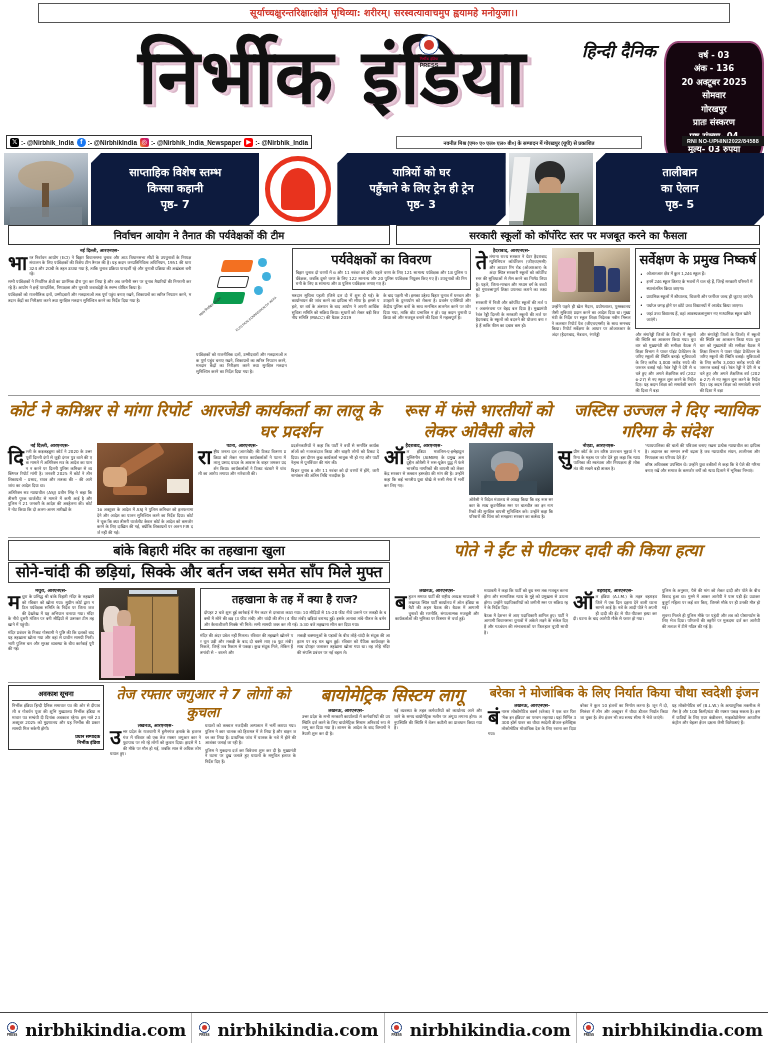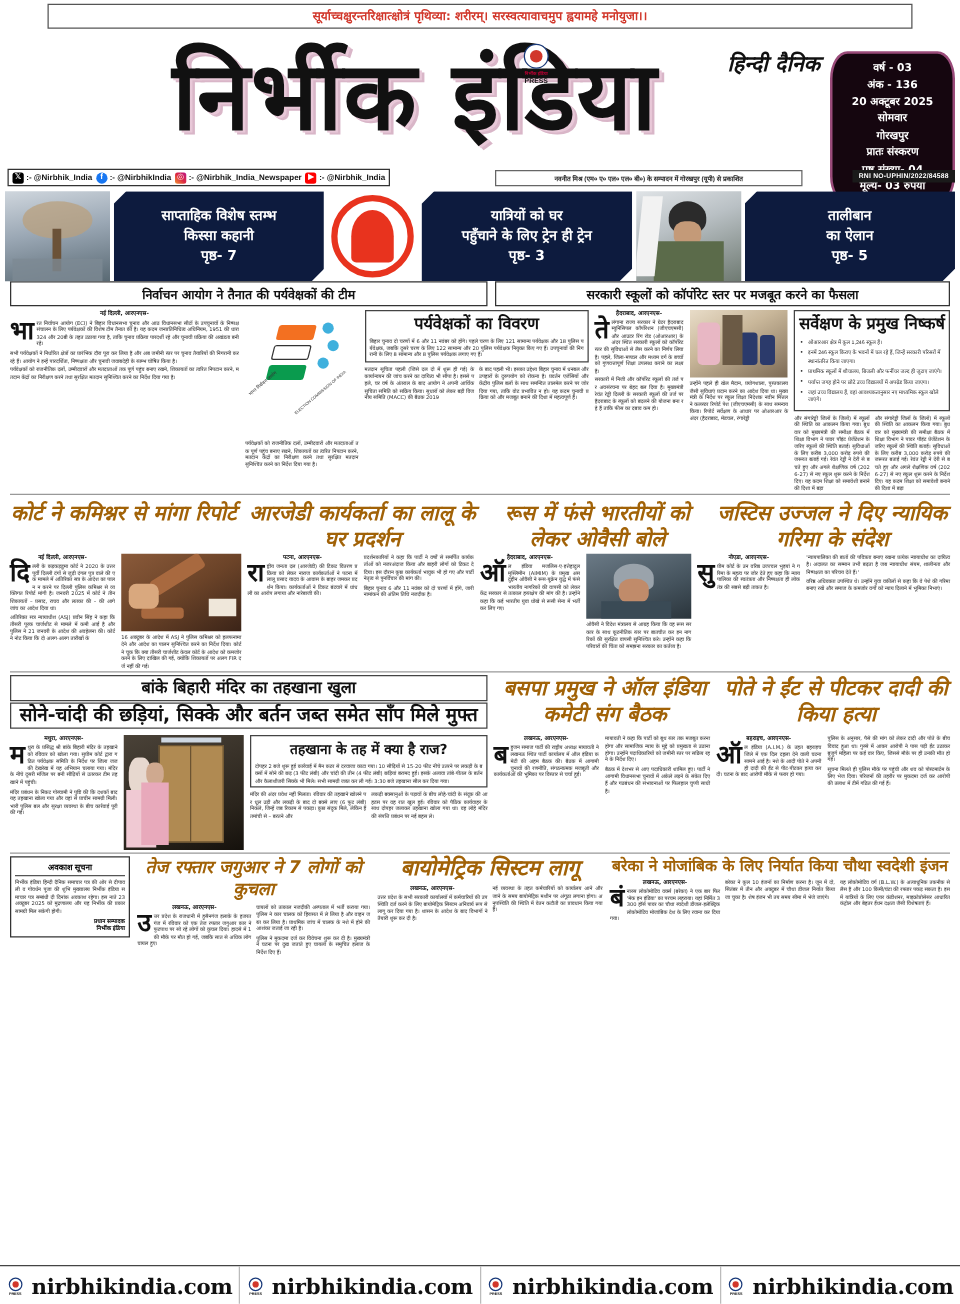--- a/index.html
+++ b/index.html
@@ -494,21 +494,20 @@
 
   <div style="display:flex;padding:0 8px;gap:6px;align-items:flex-start;">
     <div style="width:382px;">
       <div class="sub-head-box" style="padding:1px 17px;">
         <div class="sub-head">बांके बिहारी मंदिर का तहखाना खुला</div>
       </div>
       <div class="sub-head-box" style="padding:1px 3px;margin-top:-2px;">
         <div class="sub-head sm" style="font-size:15px;">सोने-चांदी की छड़ियां, सिक्के और बर्तन जब्त समेत साँप मिले मुफ्त</div>
       </div>
     </div>
-    <div class="tier-head" style="width:176px;">बसपा प्रमुख ने ऑल इंडिया कमेटी संग बैठक</div>
     <div class="tier-head" style="flex:1;">पोते ने ईंट से पीटकर दादी की किया हत्या</div>
   </div>
 
   <div class="cols" style="align-items:flex-start;margin-top:2px;">
     <div style="width:86px;">
       <div class="body-text" style="text-align:center;">
         <span class="dateline">मथुरा, आरएनएस-</span>
       </div>
       <div class="body-text">
         <span class="dropcap">म</span><span>थुरा के प्रसिद्ध श्री बांके बिहारी मंदिर के तहखाने को रविवार को खोला गया। सुप्रीम कोर्ट द्वारा गठित पर्यवेक्षक समिति के निर्देश पर जिला जज की देखरेख में यह अभियान चलाया गया। मंदिर के नीचे दूसरी मंजिल पर बनी सीढ़ियों से उतरकर टीम तहखाने में पहुंची।</span>

